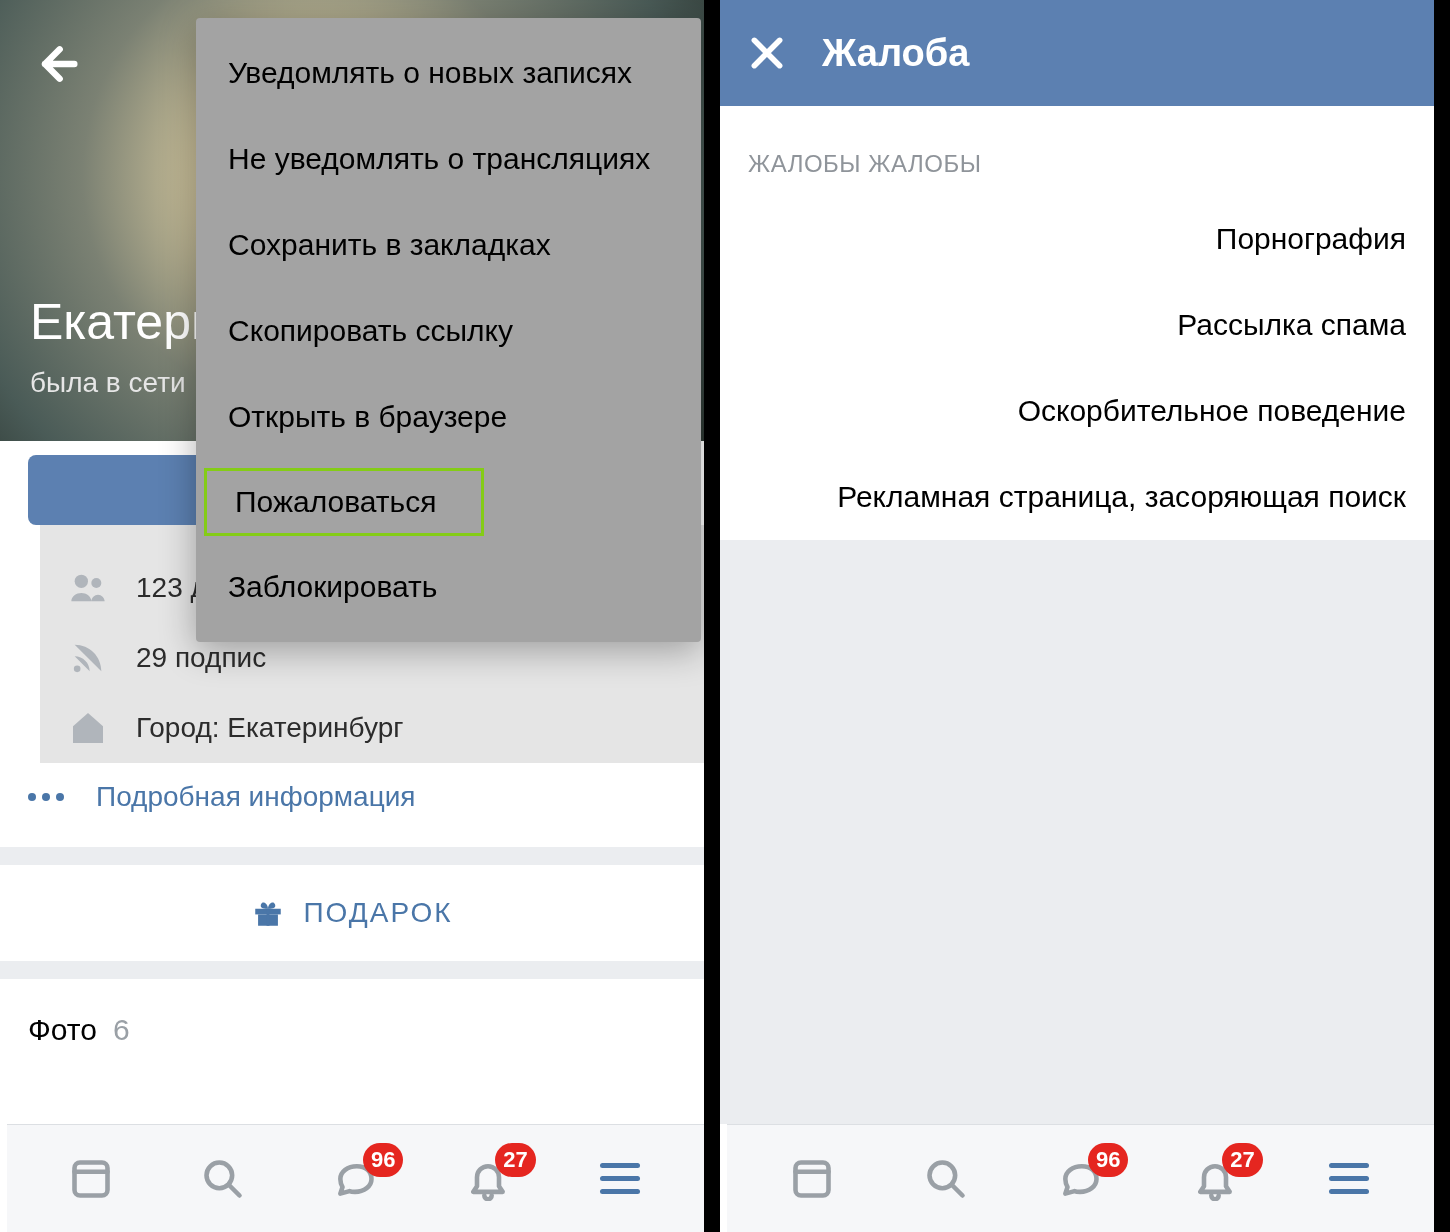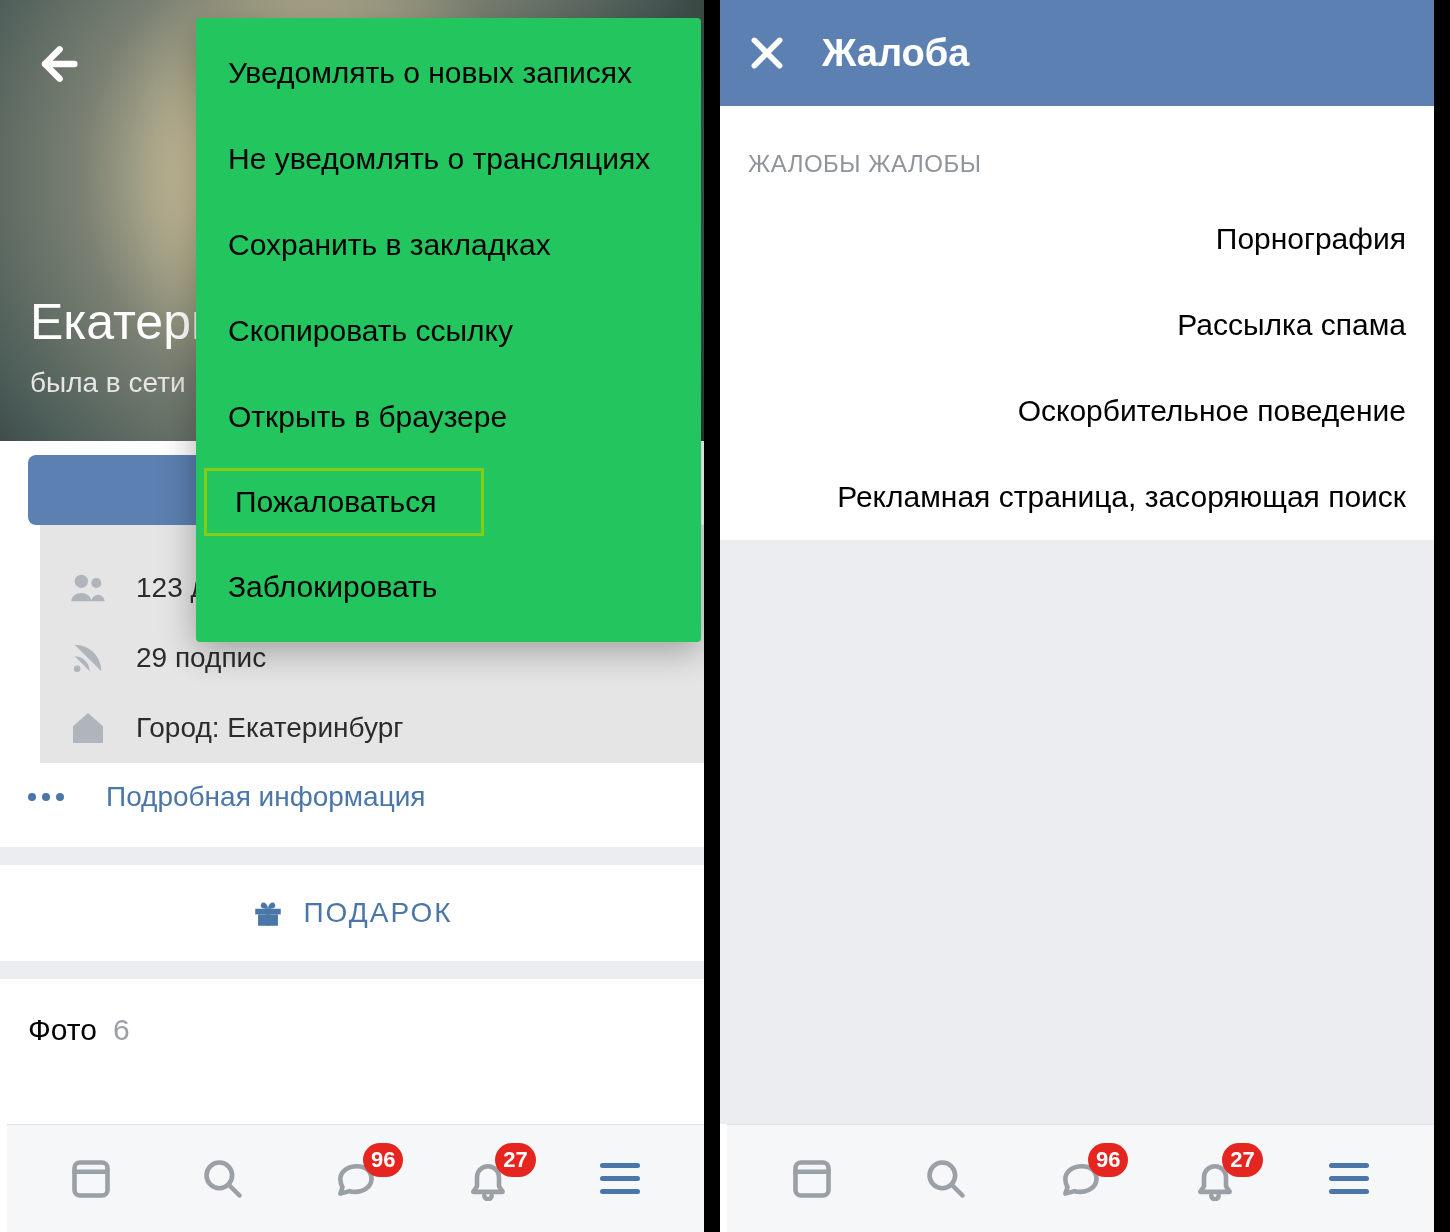--- a/index.html
+++ b/index.html
@@ -48,35 +48,35 @@
   }
   .msg-btn {
     background:#5c80b1; color:#fff; border-radius:8px;
     font-size:30px; height:70px; display:flex; align-items:center; justify-content:center;
     width: 100%;
   }
   .info-list { background:#e5e5e5; padding: 28px 28px 0 28px; margin-left: 40px;}
   .info-row { display:flex; align-items:center; gap:28px; height:70px; color:#2c2c2c; font-size:28px;}
   .info-icon { width:40px; height:40px; display:flex; align-items:center; justify-content:center;}
   .info-icon svg { width:100%; height:100%; fill:#b0b5bb;}
-  .more-row { display:flex; align-items:center; gap:42px; padding: 18px 28px 34px 28px; color:#4a76a8; font-size:28px;}
+  .more-row { display:flex; align-items:center; gap:32px; padding: 18px 28px 34px 28px; color:#4a76a8; font-size:28px;}
   .dots { display:flex; gap:6px;}
   .dots span{width:8px;height:8px;border-radius:50%;background:#4a76a8;display:block;}
   .divider-thick{height:18px;background:#ebedf0;}
   .gift-row{height:96px;display:flex;align-items:center;justify-content:center;gap:18px;color:#4a76a8;font-size:28px;letter-spacing:2px;font-weight:500;}
   .gift-icon{width:34px;height:34px;}
   .gift-icon svg{width:100%;height:100%;fill:#4a76a8;}
   .photos-row{padding:34px 28px;display:flex;align-items:flex-end;gap:16px;font-size:30px;}
   .photos-label{color:#000;font-weight:500;}
   .photos-count{color:#9aa0a6;}
 
   
   .dropdown {
     position:absolute; top:18px; left:196px; width:505px;
-    background:#22c55e; border-radius:4px;
+    background:#a3a3a3; border-radius:4px;
     box-shadow:0 8px 36px rgba(0,0,0,0.32);
     padding:12px 0;
     z-index:50;
   }
   .dd-item{padding:26px 32px;font-size:30px;color:#000;}
   .dd-item.highlight{border:3px solid #84cc16; padding:14px 28px; margin:8px 0 8px 8px; width:280px;}
 
   
   .rs-header{background:#5c80b1;height:106px;display:flex;align-items:center;padding:0 28px;gap:36px;}
   .close-icon{width:38px;height:38px;}

